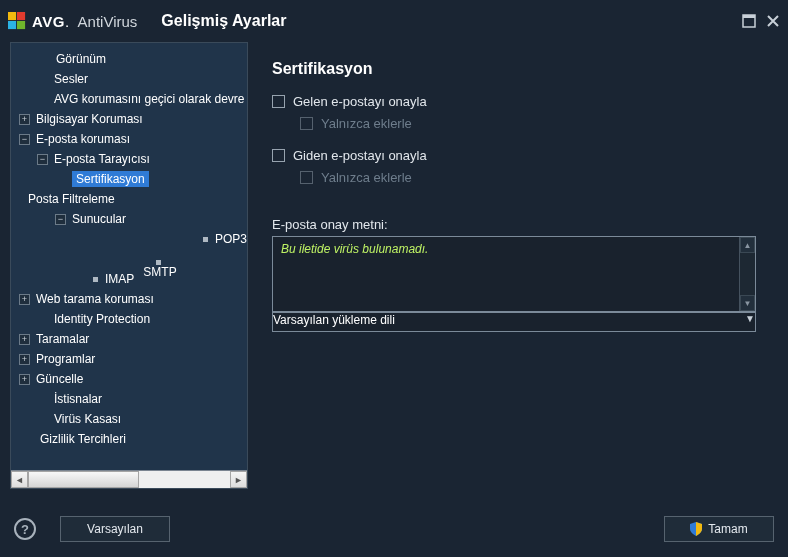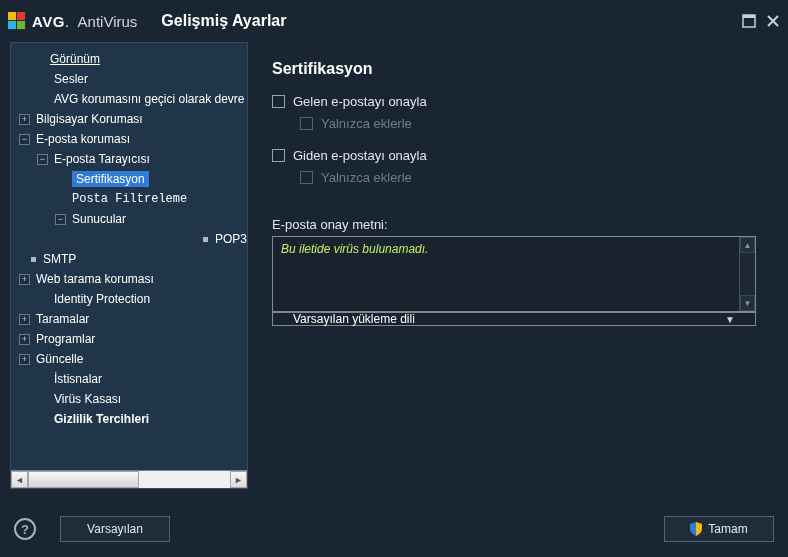--- a/index.html
+++ b/index.html
@@ -150,24 +150,23 @@
   display: flex; align-items: center; justify-content: center;
   font-size: 8px;
   color: #8a96a2;
   border: 1px solid #3a4854;
   background: #222f3c;
 }
 .vscroll .track { flex: 1; background: #1d2833; }
 
 .select {
   border: 1px solid #7b8a99;
-  height: 14px;
-  display: flex;
-  align-items: center;
-  padding: 0 20px;
+  height: 20px;
+  display: flex;
+  padding: 0 0;
   color: #fff;
   font-size: 12px;
   background: #19222d;
   position: relative;
   cursor: pointer;
 }
 .select .caret {
   margin-left: auto;
   font-size: 10px;
   color: #c8d0d8;
@@ -232,21 +231,21 @@
       </svg>
     <svg class="win-btn" viewBox="0 0 14 14">
         <path d="M2 2 L12 12 M12 2 L2 12" stroke="#c8d0d8" stroke-width="2"></path>
       </svg>
   </div>
 </div>
 
 <div class="workarea">
   <div class="tree-wrap">
     <div class="tree" id="tree">
-        <div class="tree-row" style="padding-left: 22px; text-decoration: underline;">
+        <div class="tree-row" style="padding-left: 28px;">
           <span class="exp hidden"></span>
           <span class="label">Görünüm</span>
         </div>
         <div class="tree-row" style="padding-left: 26px;">
           <span class="exp hidden"></span>
           <span class="label">Sesler</span>
         </div>
         <div class="tree-row" style="padding-left: 26px;">
           <span class="exp hidden"></span>
           <span class="label">AVG korumasını geçici olarak devre dışı bırak</span>
@@ -260,38 +259,43 @@
           <span class="label">E-posta koruması</span>
         </div>
         <div class="tree-row" style="padding-left: 26px;">
           <span class="exp">−</span>
           <span class="label">E-posta Tarayıcısı</span>
         </div>
         <div class="tree-row selected" style="padding-left: 44px;">
           <span class="exp hidden"></span>
           <span class="label">Sertifikasyon</span>
         </div>
-        <div class="tree-row" style="padding-left: 44px; font-family: Liberation Mono, monospace;">
+        <div class="tree-row" style="">
           <span class="exp hidden"></span>
           <span class="label">Posta Filtreleme</span>
         </div>
         <div class="tree-row" style="padding-left: 44px;">
           <span class="exp">−</span>
           <span class="label">Sunucular</span>
         </div>
         <div class="tree-row" style="padding-left: 62px; justify-content: flex-end;">
           <span class="exp hidden"></span>
           <span class="dot"></span>
           <span class="label">POP3</span>
         </div>
-        <div class="tree-row" style="">
+        <div class="tree-row" style="padding-left: 62px; flex-direction: column;">
           <span class="exp hidden"></span>
           <span class="dot"></span>
           <span class="label">SMTP</span>
         </div>
+        <div class="tree-row" style="padding-left: 62px;">
+          <span class="exp hidden"></span>
+          <span class="dot"></span>
+          <span class="label">IMAP</span>
+        </div>
         <div class="tree-row" style="padding-left: 8px;">
           <span class="exp">+</span>
           <span class="label">Web tarama koruması</span>
         </div>
         <div class="tree-row" style="padding-left: 26px;">
           <span class="exp hidden"></span>
           <span class="label">Identity Protection</span>
         </div>
         <div class="tree-row" style="padding-left: 8px;">
           <span class="exp">+</span>
@@ -306,21 +310,21 @@
           <span class="label">Güncelle</span>
         </div>
         <div class="tree-row" style="padding-left: 26px;">
           <span class="exp hidden"></span>
           <span class="label">İstisnalar</span>
         </div>
         <div class="tree-row" style="padding-left: 26px;">
           <span class="exp hidden"></span>
           <span class="label">Virüs Kasası</span>
         </div>
-        <div class="tree-row" style="padding-left: 26px; font-weight: bold;">
+        <div class="tree-row" style="padding-left: 12px;">
           <span class="exp hidden"></span>
           <span class="label">Gizlilik Tercihleri</span>
         </div>
       </div>
     <div class="hscroll">
       <div class="arrow">◄</div>
       <div class="track">
           <div class="thumb"></div>
         </div>
       <div class="arrow">►</div>

